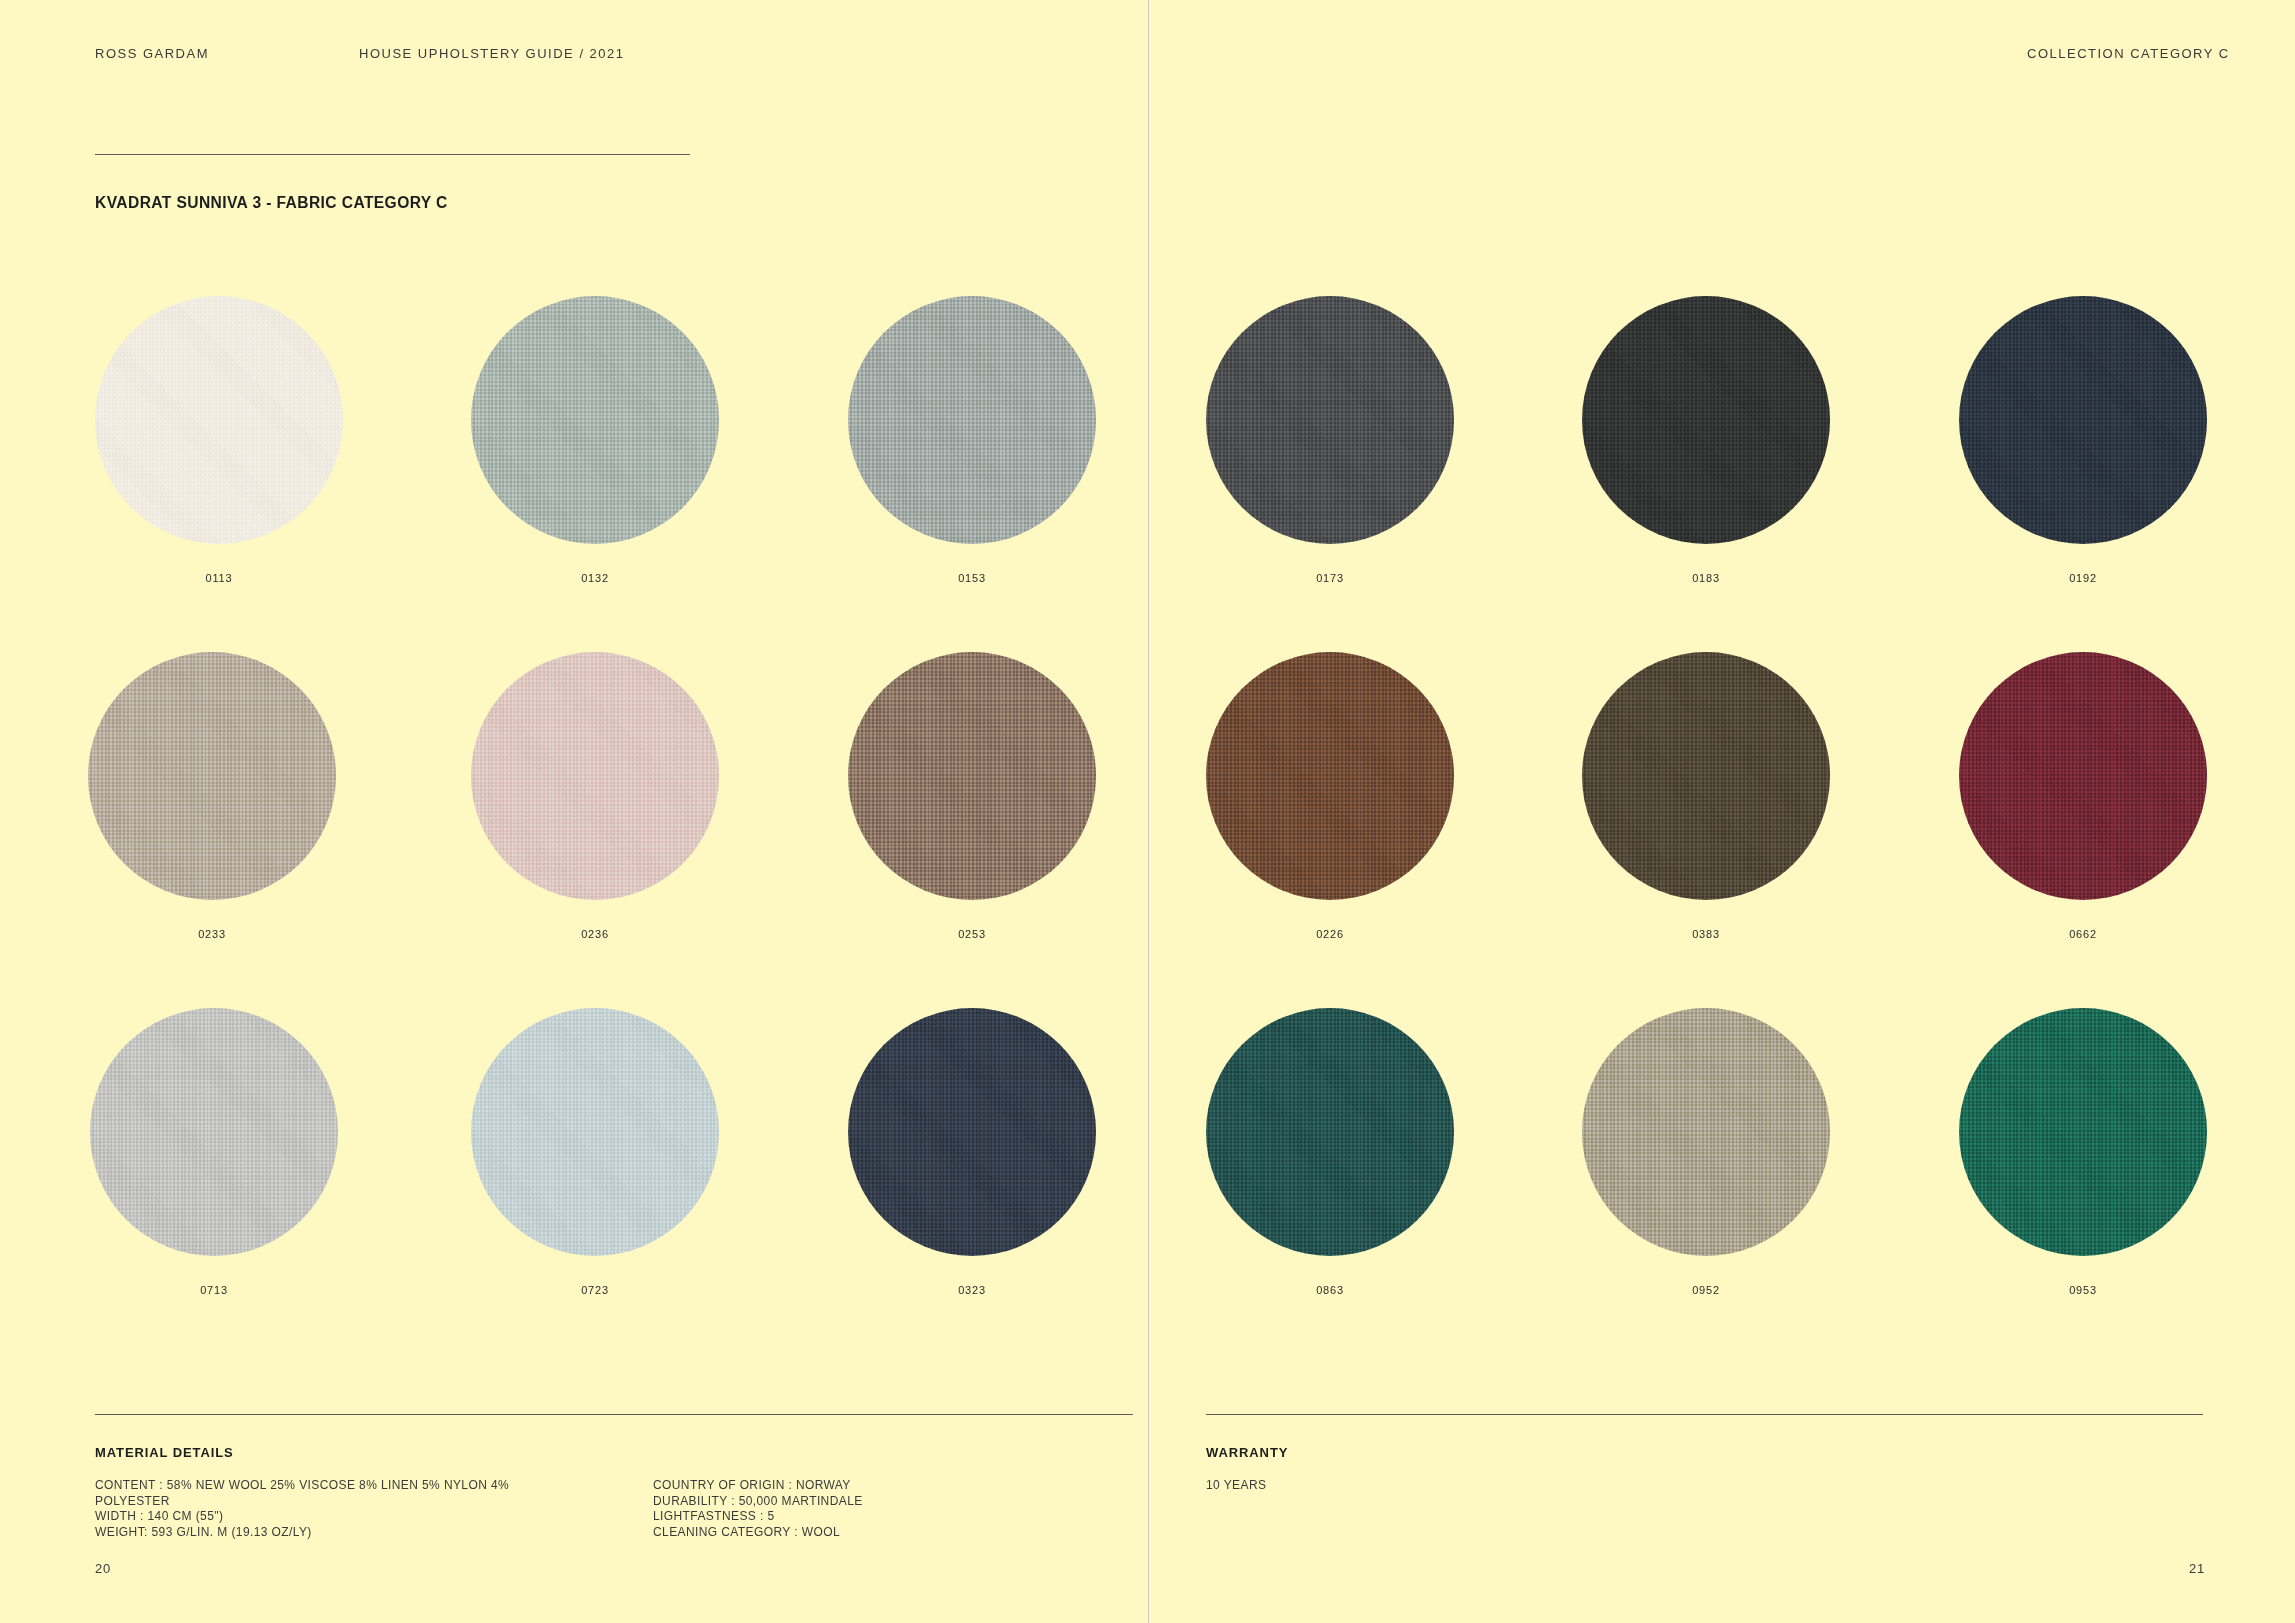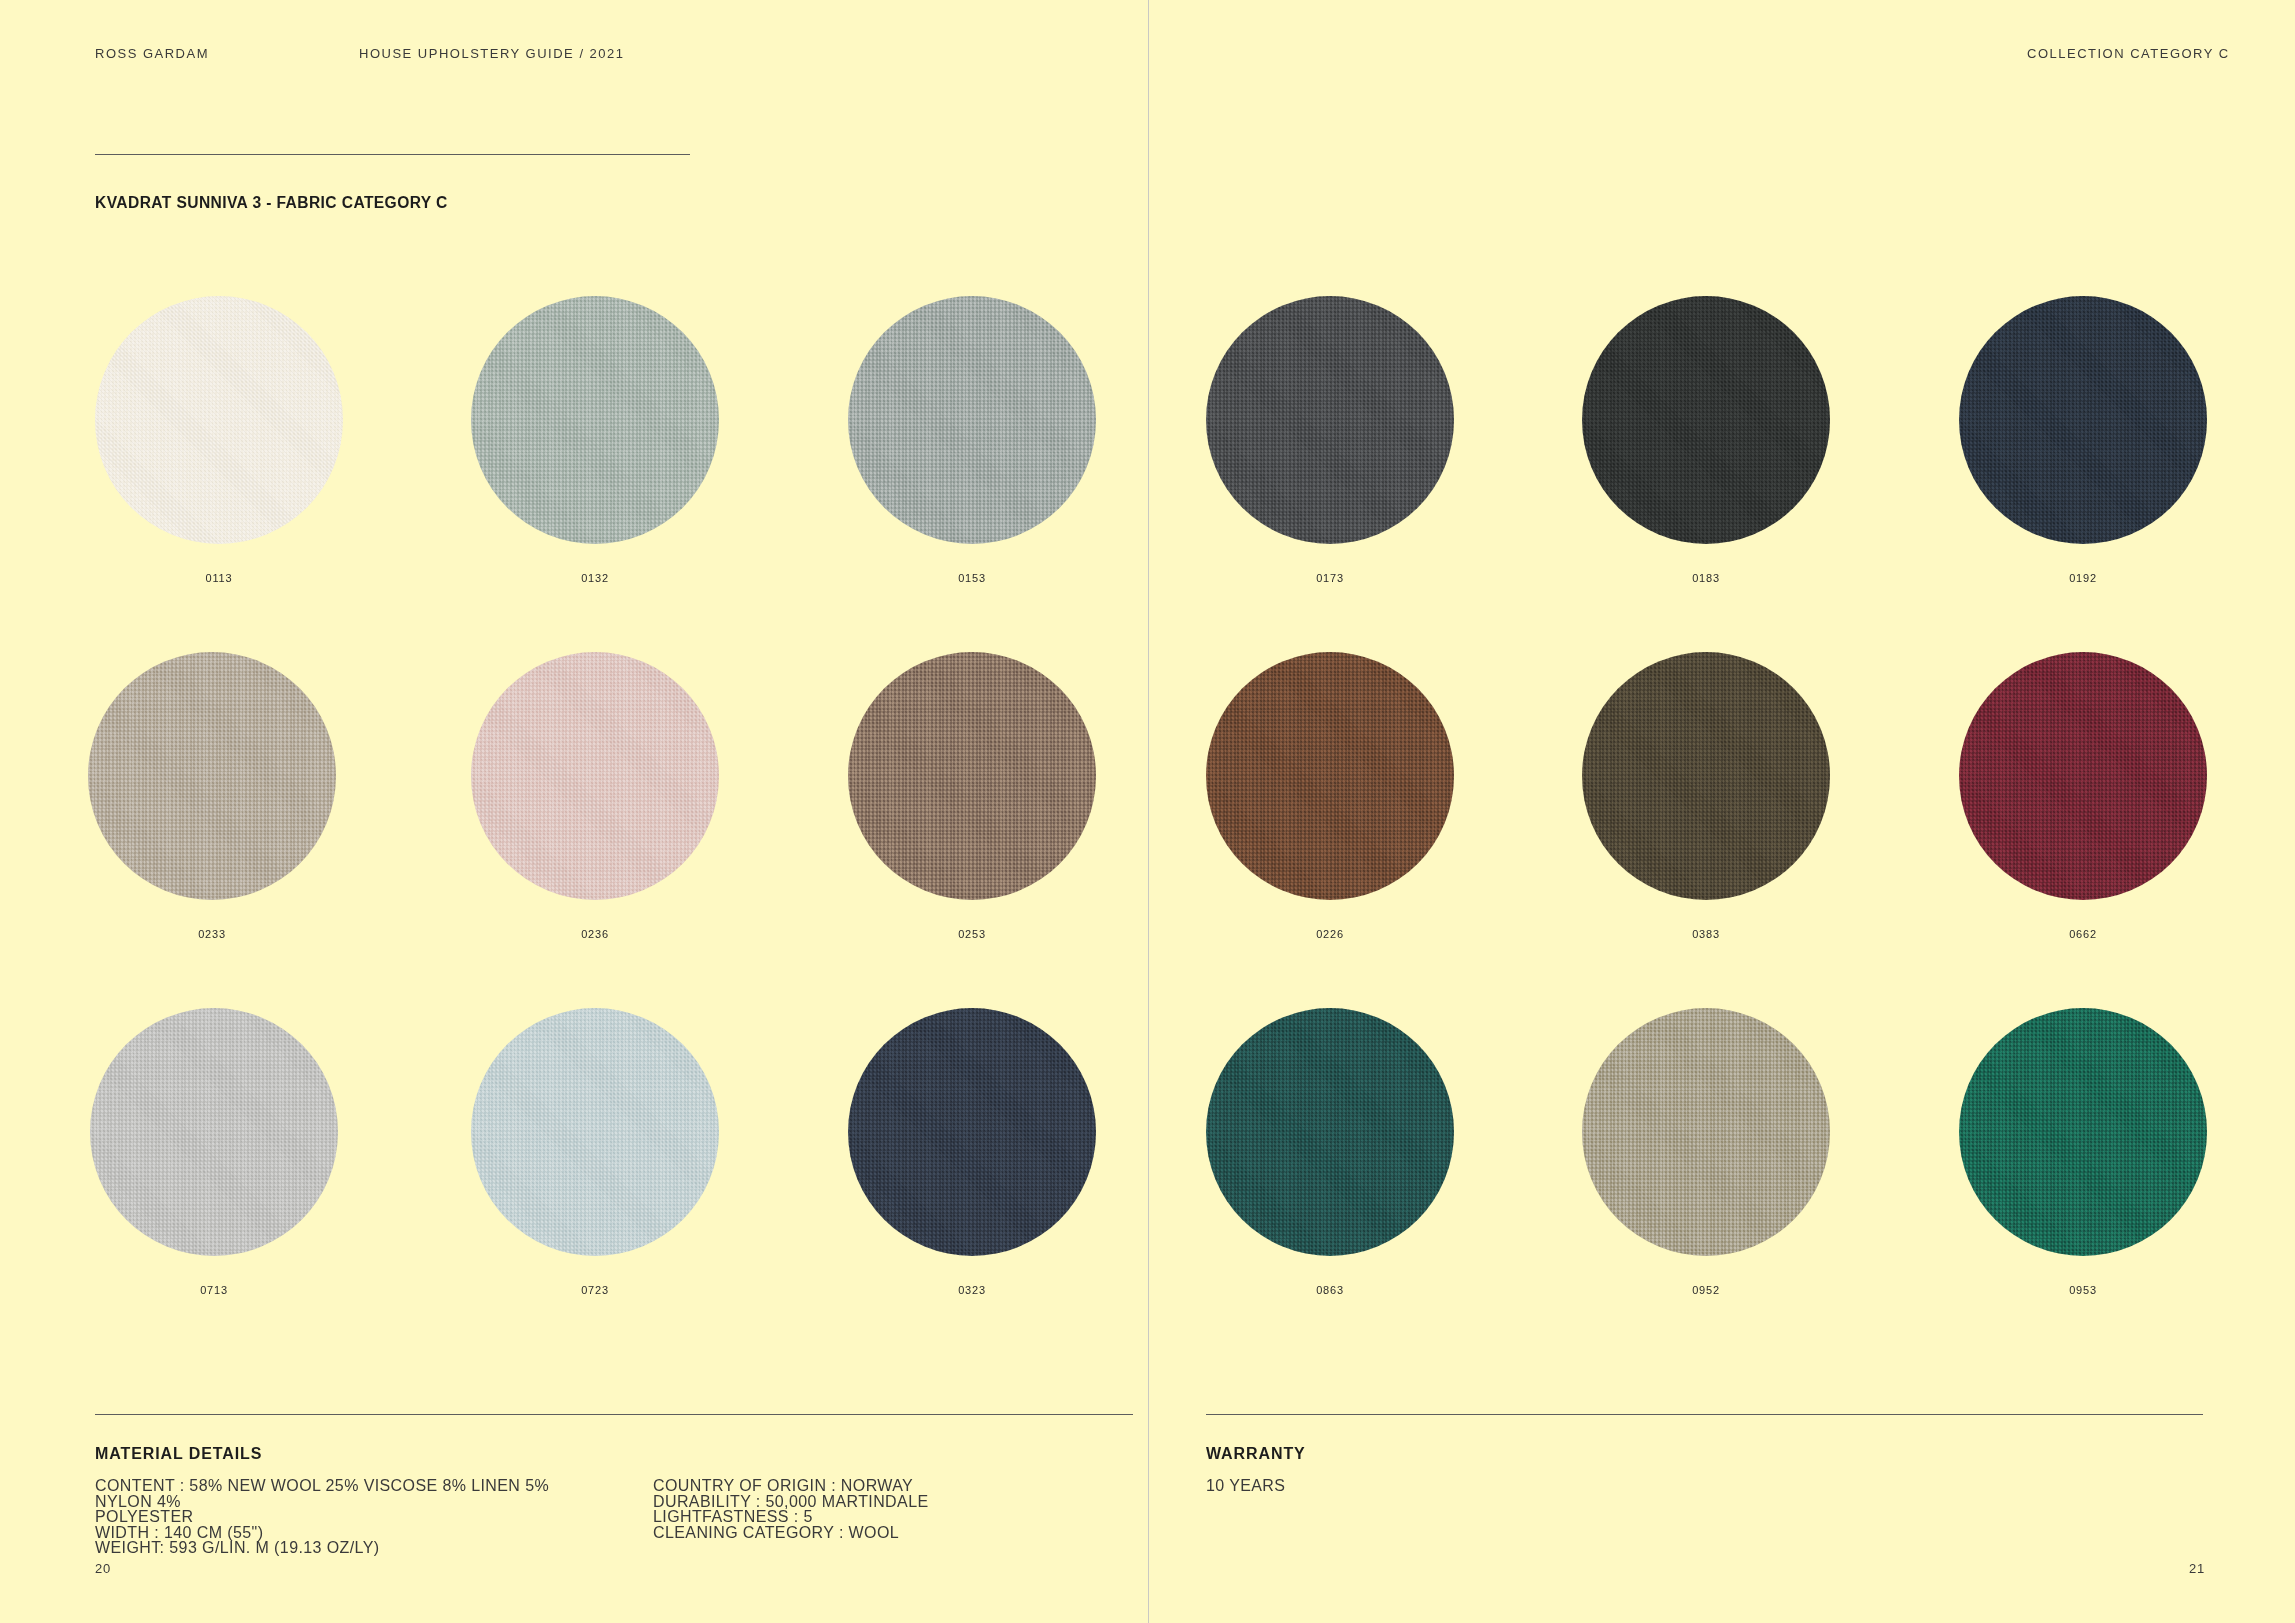--- a/index.html
+++ b/index.html
@@ -123,29 +123,29 @@
   .swatch-label {
     margin-top: 27.5px;
     font-size: 11px;
     letter-spacing: 0.8px;
     color: #2b2b2b;
   }
 
   
   .foot-heading {
     position: absolute;
-    font-size: 16px;
+    font-size: 13px;
     font-weight: bold;
     letter-spacing: 0.9px;
     color: #1d1d1d;
     white-space: nowrap;
   }
   .foot-text {
     position: absolute;
-    font-size: 16px;
+    font-size: 12px;
     line-height: 15.6px;
     letter-spacing: 0.4px;
     color: #3a3a3a;
     white-space: pre-line;
   }
 
   .mat-heading  { left: 95px;  top: 1445px; }
   .mat-col-1    { left: 95px;  top: 1478px; width: 478px; }
   .mat-col-2    { left: 653px;  top: 1478px; width: 432px; }
   .war-heading  { left: 1206px; top: 1445px; }

